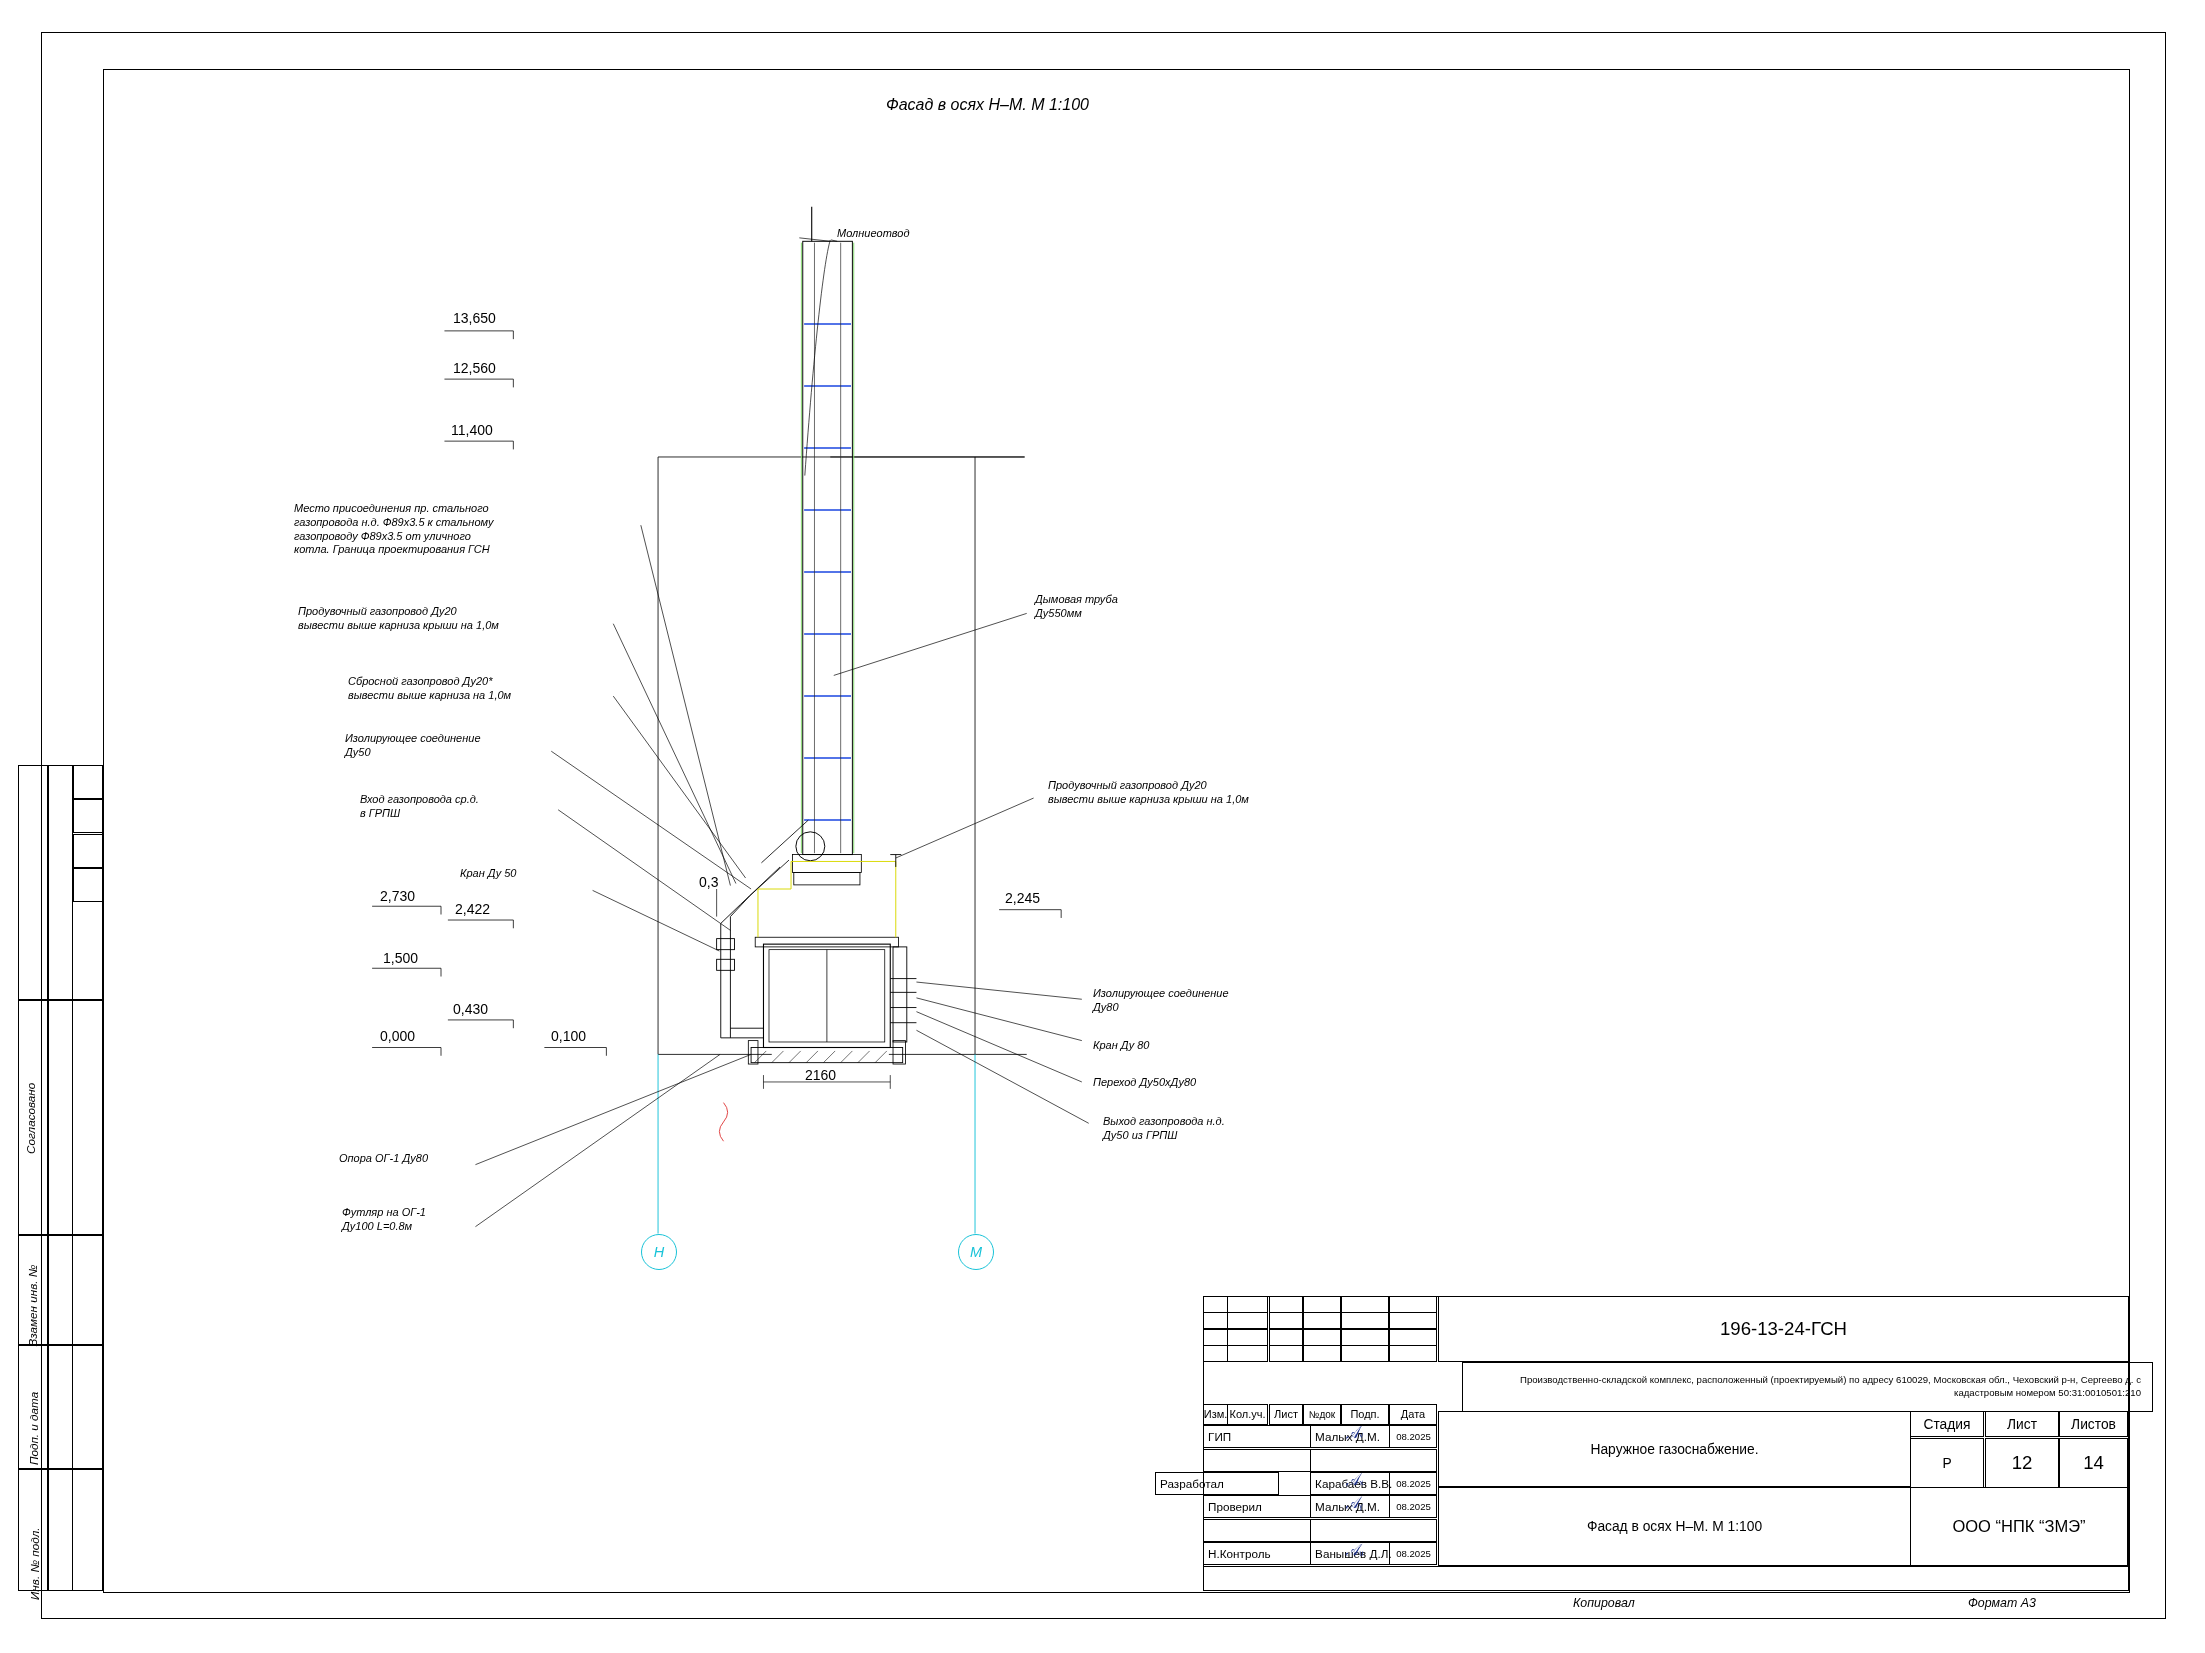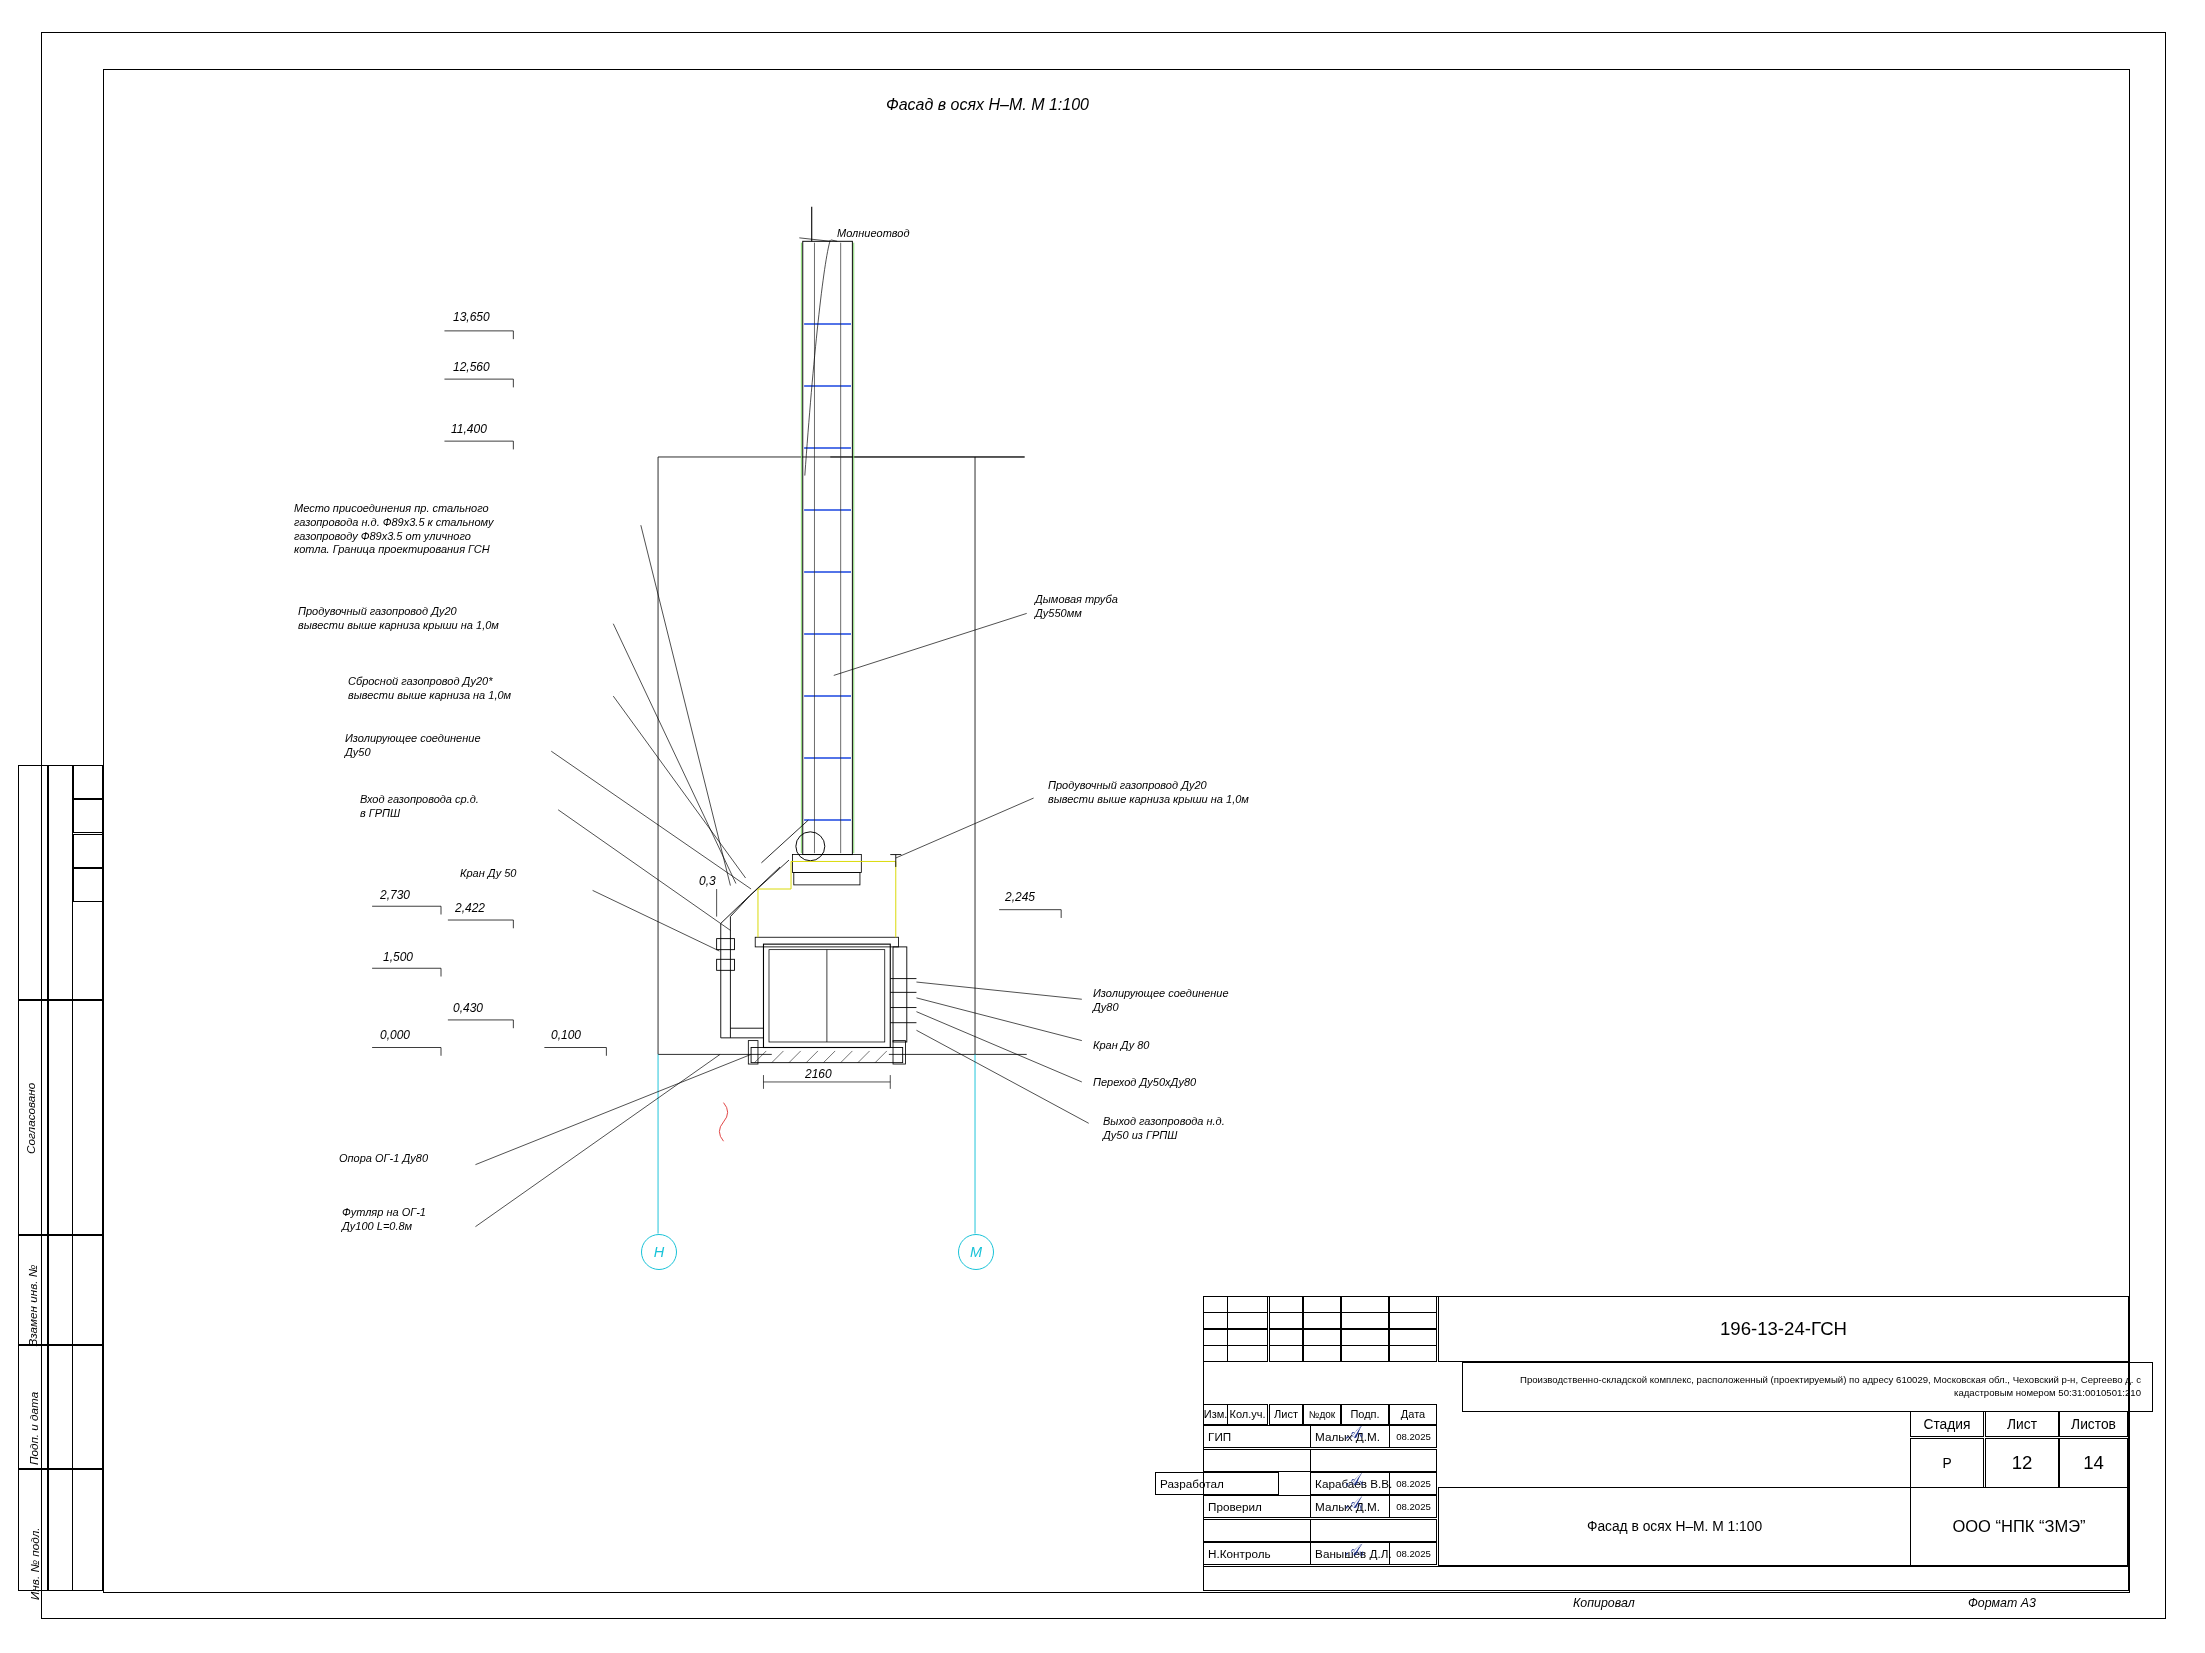--- a/index.html
+++ b/index.html
@@ -13,21 +13,21 @@
   .vtext{position:absolute;transform-origin:center center;white-space:nowrap;font-style:italic;font-size:11.7px;}
 
   .ttl{position:absolute;box-sizing:border-box;border:0.7px solid #000;font-size:11px;}
   .cell{position:absolute;box-sizing:border-box;border:0.7px solid #000;display:flex;align-items:center;font-size:11.7px;padding-left:4.1px;}
   .cell.c{justify-content:center;padding-left:0;}
   .big{font-size:18.6px;}
   .mid{font-size:13.8px;}
   .small{font-size:9.6px;}
 
   .lbl{position:absolute;font-size:11px;font-style:italic;white-space:pre;line-height:1.25;}
-  .num{position:absolute;font-size:12px;font-style:italic;text-align:right;}
+  .num{position:absolute;font-size:14px;text-align:right;}
   svg{position:absolute;left:0;top:0;width:2205px;height:1654px;overflow:visible;}
   .axisc{position:absolute;border:1.4px solid #19c3d8;border-radius:50%;width:34px;height:34px;display:flex;align-items:center;justify-content:center;font-size:14.5px;font-style:italic;color:#19c3d8;background:#fff;}
   .title-main{position:absolute;font-size:16px;font-style:italic;white-space:nowrap;}
   .sig{position:absolute;font-family:"Liberation Serif",serif;font-style:italic;color:#1b2f8a;font-size:15px;}
 </style>
 </head>
 <body>
 
 <div id="sheet">
   <div class="frame-outer"></div>
@@ -311,20 +311,21 @@
   <div class="cell c small" style="left:1389px;top:1425px;width:48px;height:23.4px;border-left:0.7px solid #000;border-right:none;">08.2025</div>
   <div class="cell c small" style="left:1389px;top:1472px;width:48px;height:23.4px;border-left:0.7px solid #000;border-right:none;">08.2025</div>
   <div class="cell c small" style="left:1389px;top:1495px;width:48px;height:23.4px;border-left:0.7px solid #000;border-right:none;">08.2025</div>
   <div class="cell c small" style="left:1389px;top:1542px;width:48px;height:23.4px;border-left:0.7px solid #000;border-right:none;">08.2025</div>
 
   <div class="sig" style="left:1345px;top:1425px;transform:rotate(-12deg);">𝒜ᵥ</div>
   <div class="sig" style="left:1345px;top:1472px;transform:rotate(-10deg);">𝒜ₓ</div>
   <div class="sig" style="left:1345px;top:1495px;transform:rotate(-8deg);">𝒜ᵧ</div>
   <div class="sig" style="left:1345px;top:1542px;transform:rotate(-6deg);">𝒜ᵤ</div>
 
+  <div class="cell c mid" style="left:1438px;top:1411px;width:473px;height:76px;text-align:center;padding-left:0;">Наружное газоснабжение.</div>
 
   <div class="cell c mid" style="left:1910px;top:1411px;width:74px;height:26px;">Стадия</div>
   <div class="cell c mid" style="left:1985px;top:1411px;width:74px;height:26px;">Лист</div>
   <div class="cell c mid" style="left:2059px;top:1411px;width:69px;height:26px;">Листов</div>
   <div class="cell c mid" style="left:1910px;top:1438px;width:74px;height:50px;">Р</div>
   <div class="cell c mid" style="left:1985px;top:1438px;width:74px;height:50px;font-size:18.6px;">12</div>
   <div class="cell c mid" style="left:2059px;top:1438px;width:69px;height:50px;font-size:18.6px;">14</div>
 
   <div class="cell c mid" style="left:1438px;top:1487px;width:473px;height:79px;text-align:center;padding-left:0;">Фасад в осях Н–М. М 1:100</div>
   <div class="cell c mid" style="left:1910px;top:1487px;width:218px;height:79px;text-align:center;padding-left:0;font-size:16.5px;">ООО “НПК “ЗМЭ”</div>

